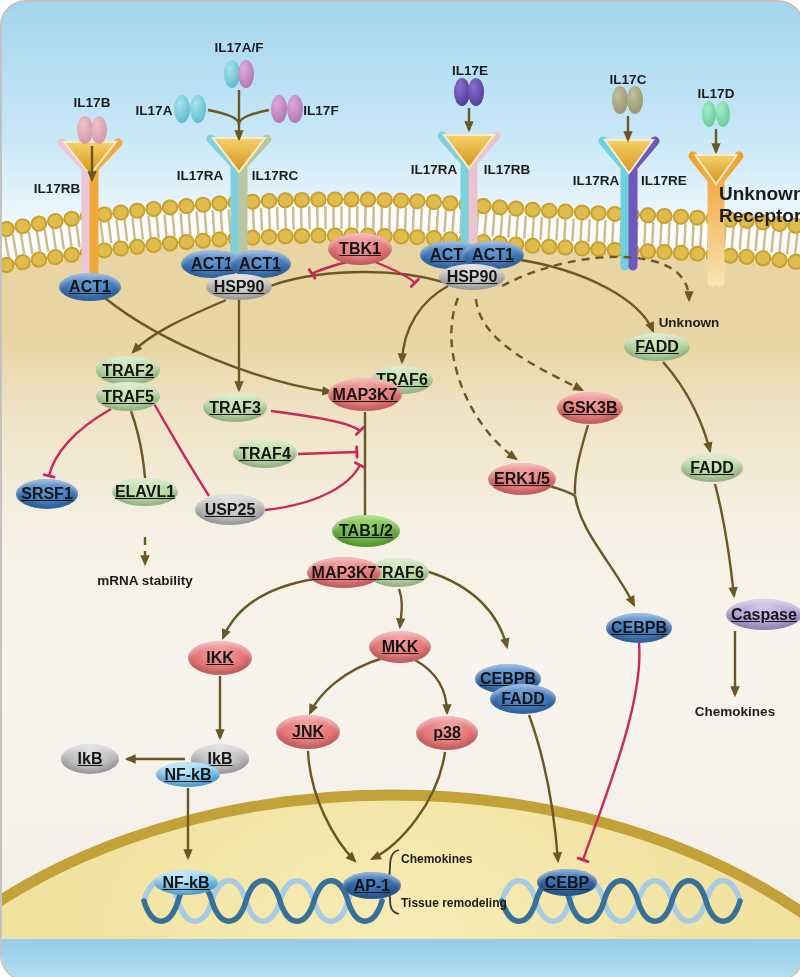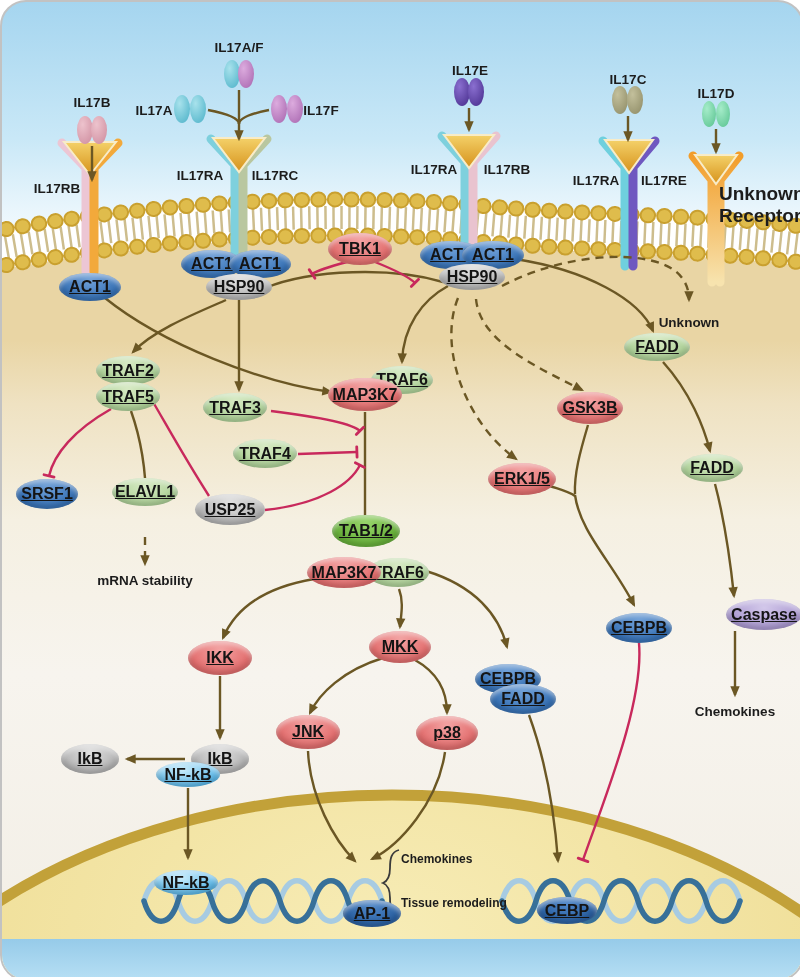--- a/index.html
+++ b/index.html
@@ -6,21 +6,21 @@
   #stage{position:relative;width:800px;height:977px;border:2px solid #c2c2c2;border-radius:26px;
          overflow:hidden;background:linear-gradient(180deg,#a5d5ef 0%,#c9e8f7 14%,#e8f5fc 21%,#ffffff 27%);}
   svg{position:absolute;left:0;top:0;}
   .nd{position:absolute;display:flex;align-items:center;justify-content:center;
       border-radius:50%;font-weight:700;font-size:16px;color:#141414;
       box-shadow:inset 0 -4px 6px rgba(0,0,0,.18), inset 0 3px 5px rgba(255,255,255,.55);text-decoration:underline;}
   .g  {background:radial-gradient(ellipse at 50% 28%,#d7eac3,#aed298 68%,#9cc286);}
   .bg {background:radial-gradient(ellipse at 50% 28%,#97d56a,#63ad35 72%);}
   .r  {background:radial-gradient(ellipse at 50% 28%,#f3a3a3,#e26b6b 70%,#d85e5e);}
   .b  {background:radial-gradient(ellipse at 50% 28%,#6fa0d8,#2f6bb1 75%,#275d9d);}
-  .db {background:radial-gradient(ellipse at 50% 28%,#4f87c8,#22589a 80%);margin-top:28px;}
+  .db {background:radial-gradient(ellipse at 50% 28%,#4f87c8,#22589a 80%);}
   .lb {background:radial-gradient(ellipse at 42% 32%,#c8ecfb,#57b6e9 72%,#41a4da);}
   .gy {background:radial-gradient(ellipse at 50% 28%,#e2e2e2,#b1b1b1 72%,#a2a2a2);}
   .pu {background:radial-gradient(ellipse at 50% 28%,#d3c8ea,#a795cf 75%);}
   .lbl{position:absolute;font-weight:700;font-size:13.5px;color:#1c1c1c;white-space:nowrap;
        transform:translate(-50%,-50%);}
   .lbl-l{position:absolute;font-weight:700;font-size:12px;color:#1c1c1c;white-space:nowrap;}
   .lbl-wrap{position:absolute;font-weight:700;font-size:19px;color:#1c1c1c;text-align:left;
        transform:translate(-50%,-50%);white-space:normal;width:80px;line-height:1.15;}
 </style>
 </head>

